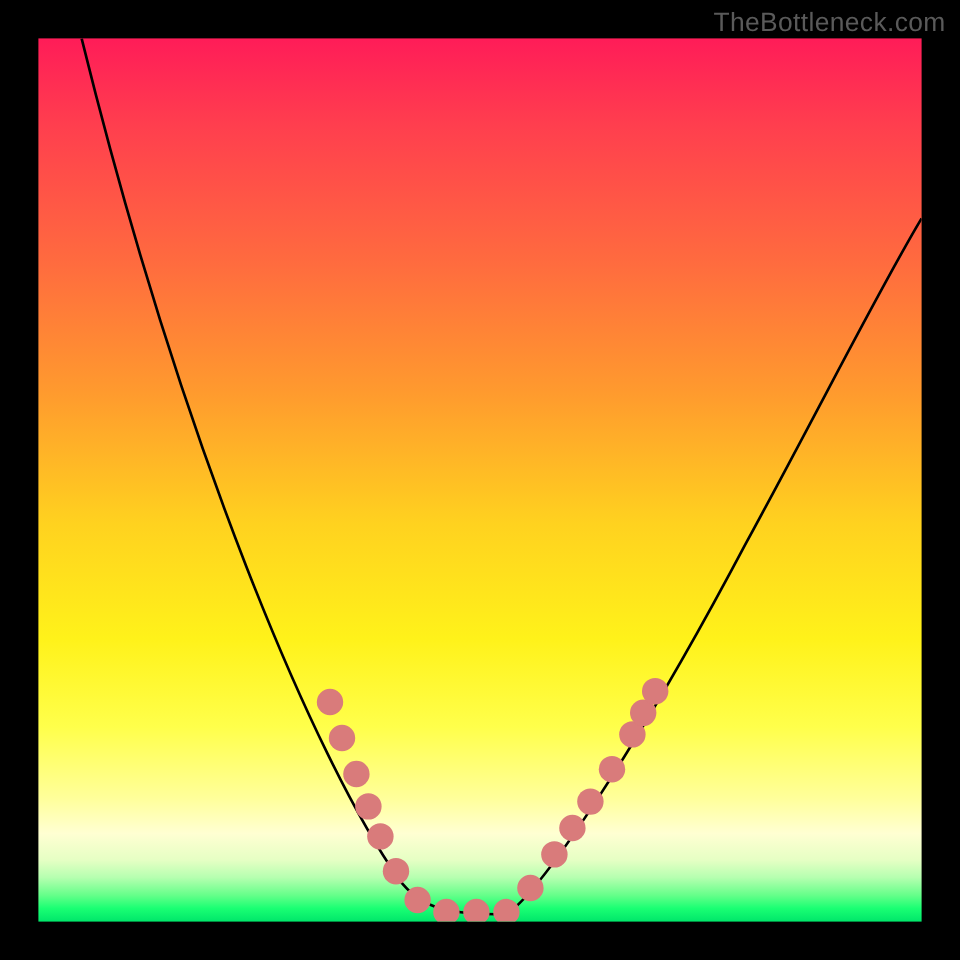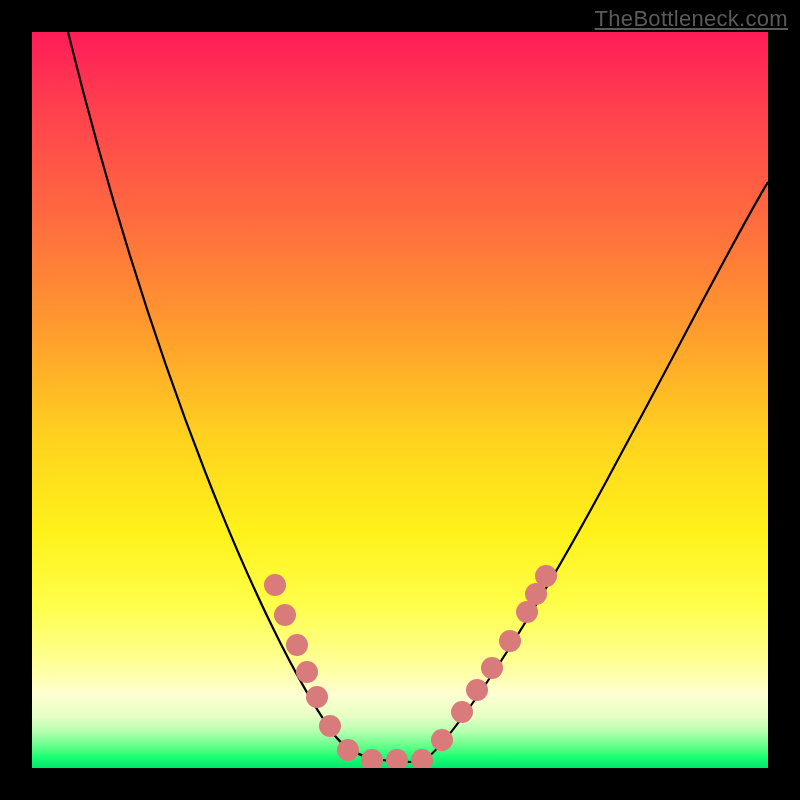--- a/index.html
+++ b/index.html
@@ -46,21 +46,20 @@
   }
   .watermark {
     position: absolute;
     top: 6px;
     right: 12px;
     color: #5a5a5a;
     font-size: 22px;
     font-weight: 500;
     letter-spacing: 0.3px;
     user-select: none;
-    text-decoration: underline;
   }
   svg.curve {
     position: absolute;
     left: 0;
     top: 0;
     width: 736px;
     height: 736px;
   }
 </style>
 </head>

